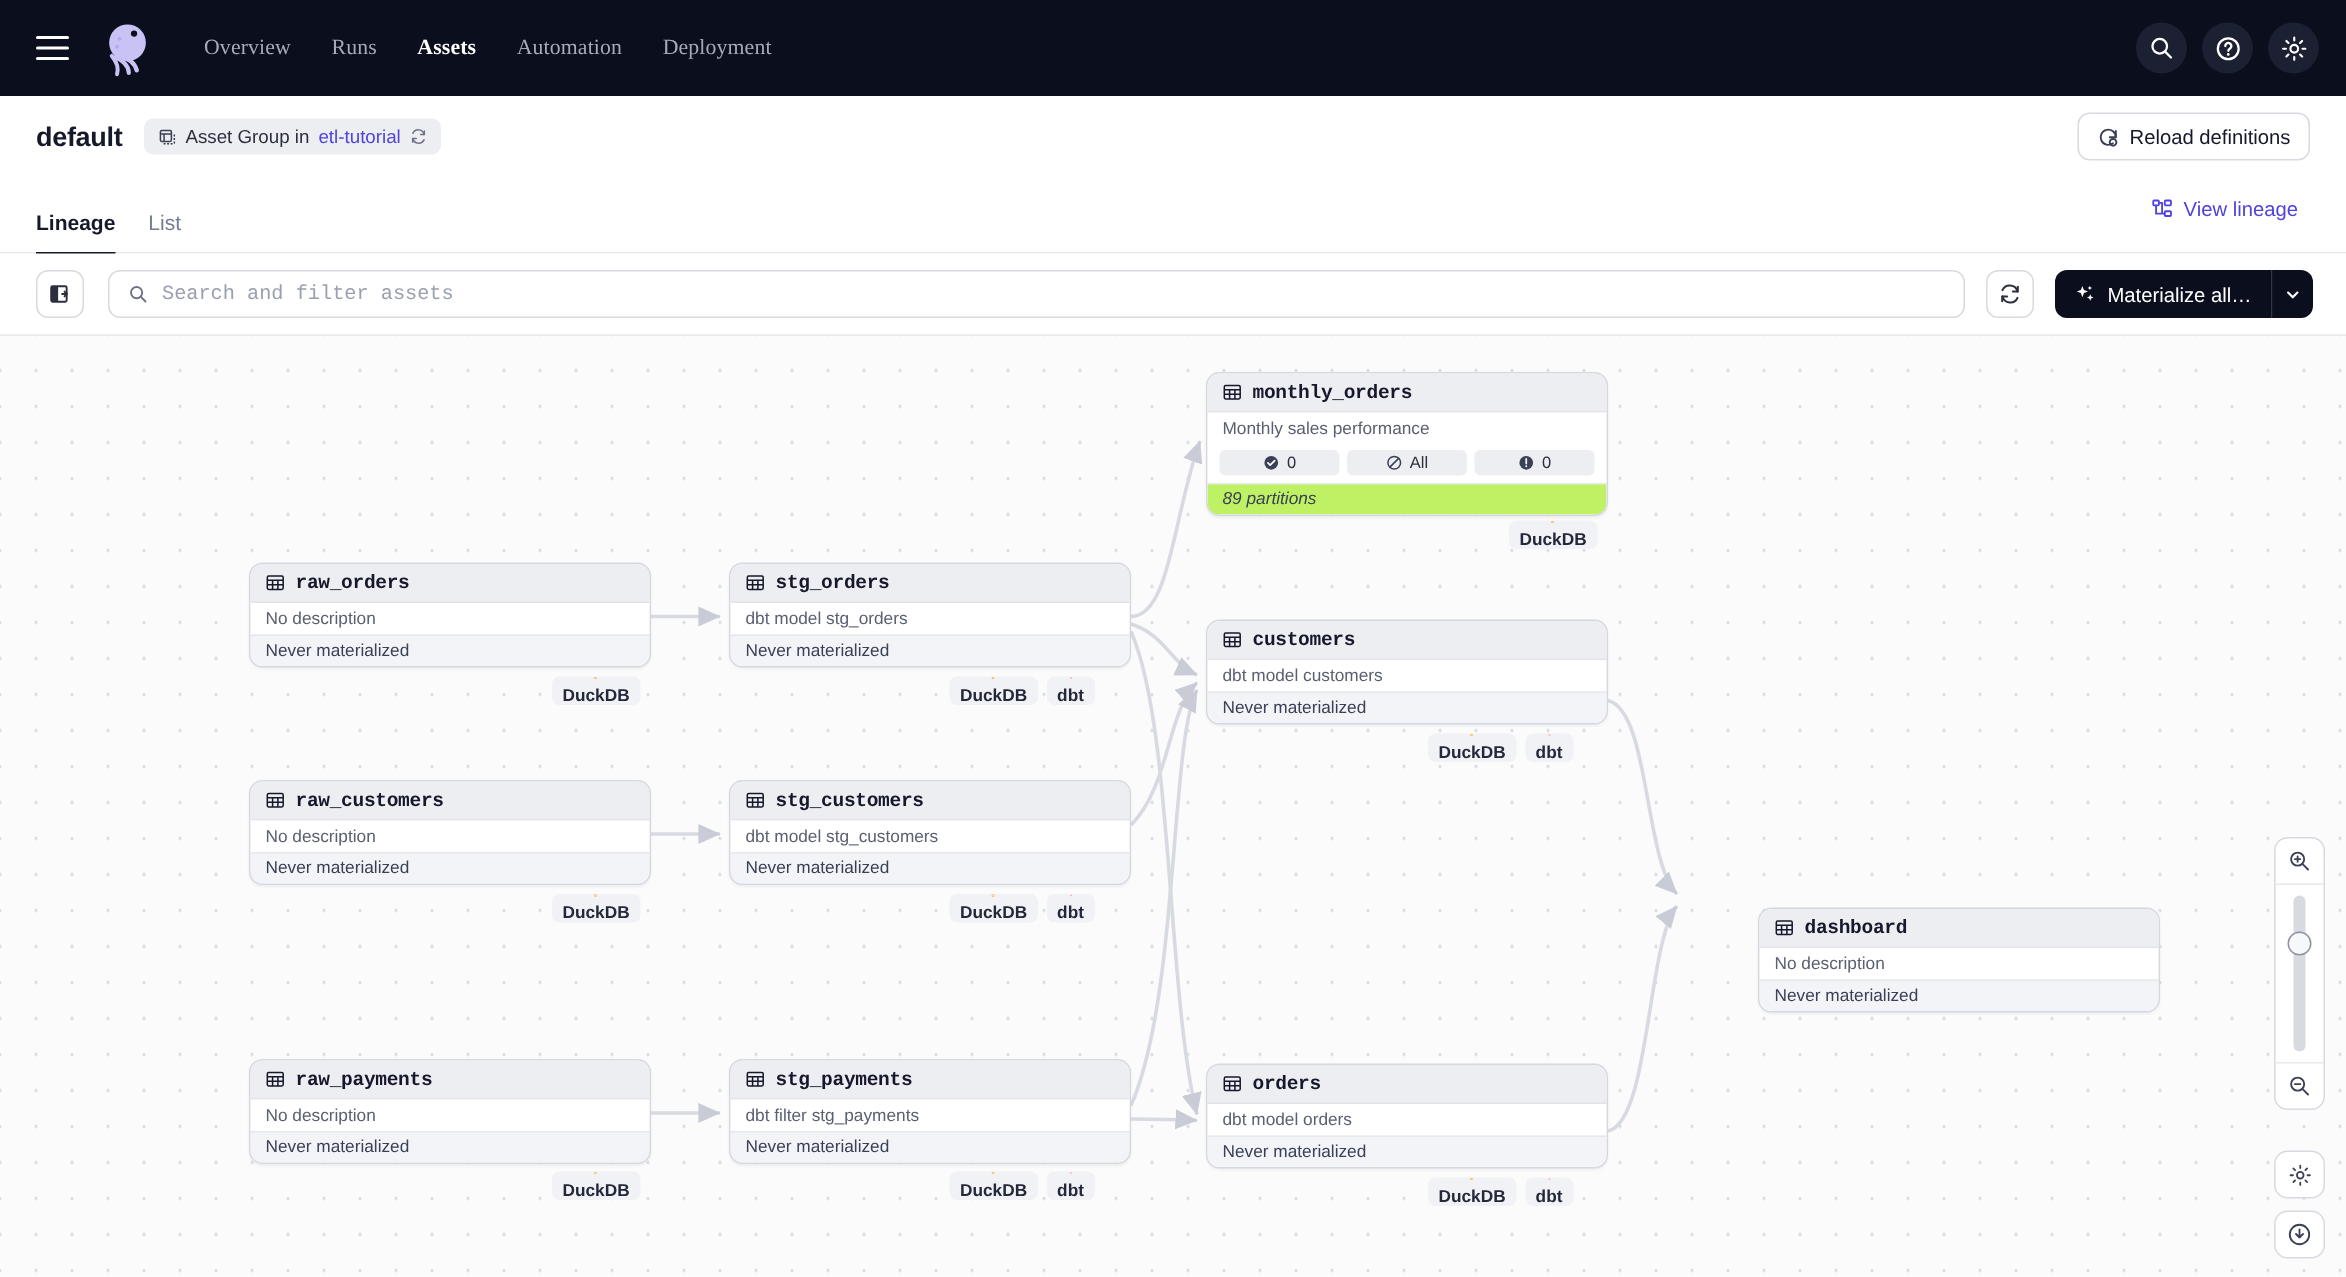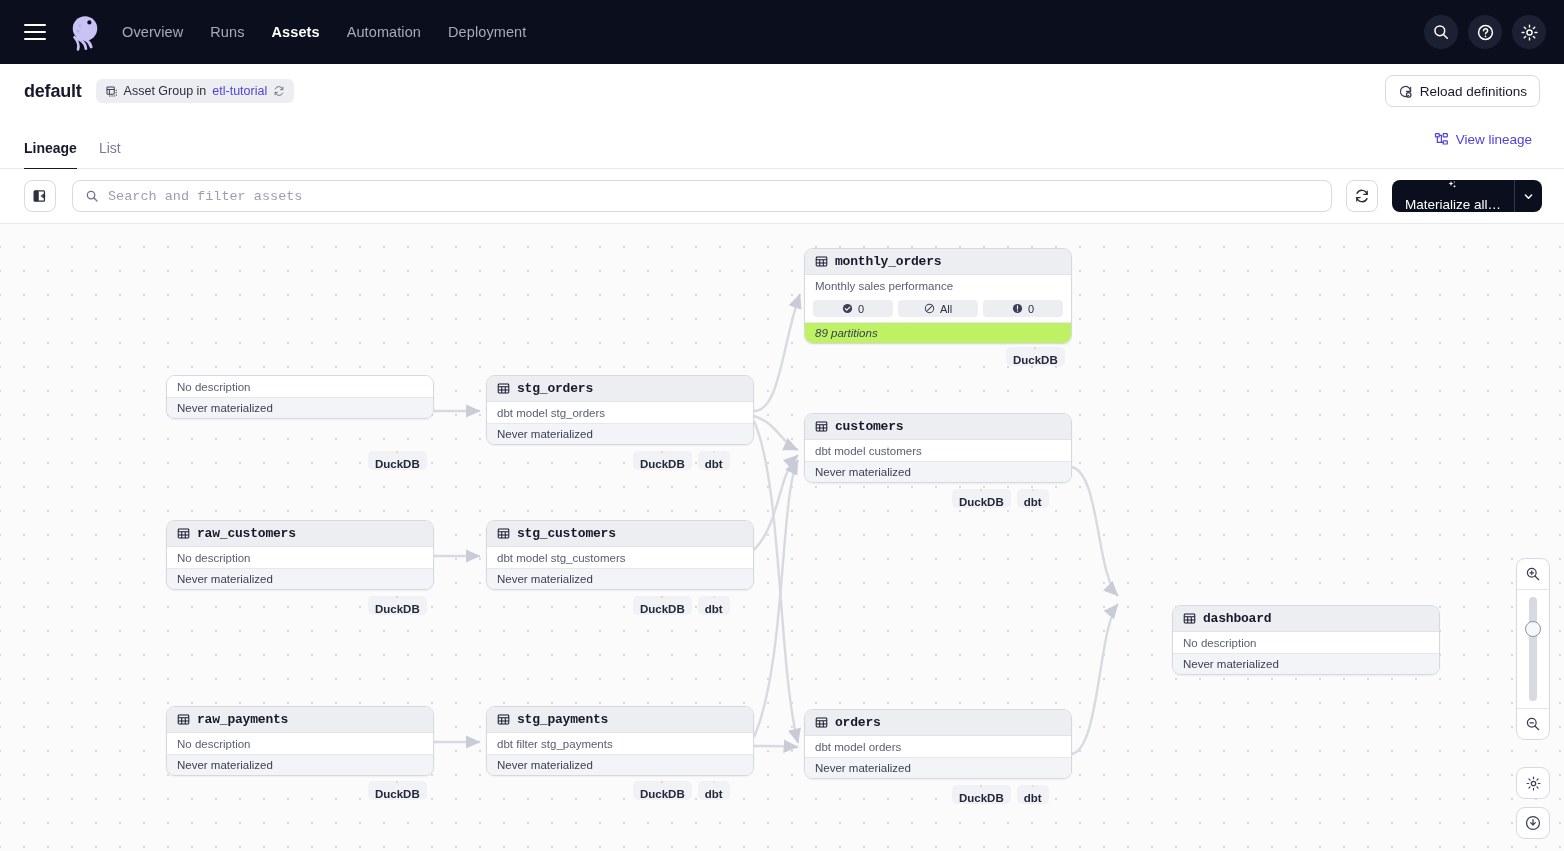--- a/index.html
+++ b/index.html
@@ -19,21 +19,21 @@
     display: flex; align-items: center;
   }
   .hamburger { width: 22px; height: 16px; margin-left: 24px; position: relative; cursor: pointer; }
   .hamburger i { position: absolute; left: 0; width: 22px; height: 2px; background: #fff; border-radius: 1px; }
   .hamburger i:nth-child(1){ top: 0; }
   .hamburger i:nth-child(2){ top: 7px; }
   .hamburger i:nth-child(3){ top: 14px; }
 
   .logo { width: 42px; height: 42px; margin-left: 18px; cursor: pointer; }
 
-  .navlinks { display: flex; align-items: center; margin-left: 16px; gap: 27px; }
+  .navlinks { display: flex; align-items: center; margin-left: 30px; gap: 27px; font-family: Liberation Serif, serif; }
   .navlink {
     font-size: 14.5px; color: #A7AAB8; letter-spacing: .1px; cursor: pointer;
     padding: 4px 0;
   }
   .navlink.active { color: #ffffff; font-weight: 700; }
 
   .navicons { position: absolute; right: 18px; top: 0; height: 64px; display: flex; align-items: center; gap: 10px; }
   .navicon {
     width: 34px; height: 34px; border-radius: 50%;
     background: #1B2033; display: flex; align-items: center; justify-content: center;
@@ -95,21 +95,21 @@
   }
   .searchwrap input::placeholder { color: #9AA0B0; }
   .refreshbtn {
     margin-left: 14px; width: 32px; height: 32px; border: 1px solid #D7DADF; border-radius: 8px;
     background: #fff; display: flex; align-items: center; justify-content: center; cursor: pointer;
   }
   .matgroup { margin-left: 14px; margin-right: 22px; display: flex; height: 32px; }
   .matbtn {
     background: #0B0E1D; color: #fff; border-radius: 8px 0 0 8px;
     display: flex; align-items: center; gap: 7px; padding: 0 13px;
-    font-size: 13.5px; cursor: pointer; white-space: nowrap; flex-direction: column;
+    font-size: 13.5px; cursor: pointer; white-space: nowrap;
   }
   .matcaret {
     background: #0B0E1D; color: #fff; border-radius: 0 8px 8px 0;
     width: 28px; display: flex; align-items: center; justify-content: center; cursor: pointer;
     border-left: 1px solid #323750;
   }
 
   
   .canvas {
     position: absolute; top: 224px; left: 0; width: 1564px; height: 627px;
@@ -409,20 +409,27 @@
         <svg width="12" height="12" viewBox="0 0 14 14">
           <circle cx="7" cy="7" r="6" fill="#FBB03B"></circle>
             <circle cx="6" cy="7" r="2.35" fill="#fff"></circle>
           <rect x="8" y="6.1" width="3.6" height="1.8" rx=".9" fill="#fff"></rect>
         </svg>
         <span>DuckDB</span>
       </div>
     </div>
 
     <div class="node" style="left:166px; top:151px;">
+      <div class="node-head">
+        <svg width="13" height="13" viewBox="0 0 14 14" fill="none" stroke="#15192B" stroke-width="1.1">
+          <rect x="1.3" y="2.2" width="11.4" height="9.6" rx="1"></rect>
+            <path d="M1.3 5.2h11.4M1.3 8.5h11.4M5.1 5.2v6.6M8.9 5.2v6.6"></path>
+        </svg>
+        <span class="node-title">raw_orders</span>
+      </div>
       <div class="node-desc">No description</div>
       <div class="node-status">Never materialized</div>
     </div>
     <div class="kinds" style="left:368px; top:227px;">
       <div class="kindtag">
         <svg width="12" height="12" viewBox="0 0 14 14">
           <circle cx="7" cy="7" r="6" fill="#FBB03B"></circle>
             <circle cx="6" cy="7" r="2.35" fill="#fff"></circle>
           <rect x="8" y="6.1" width="3.6" height="1.8" rx=".9" fill="#fff"></rect>
         </svg>

